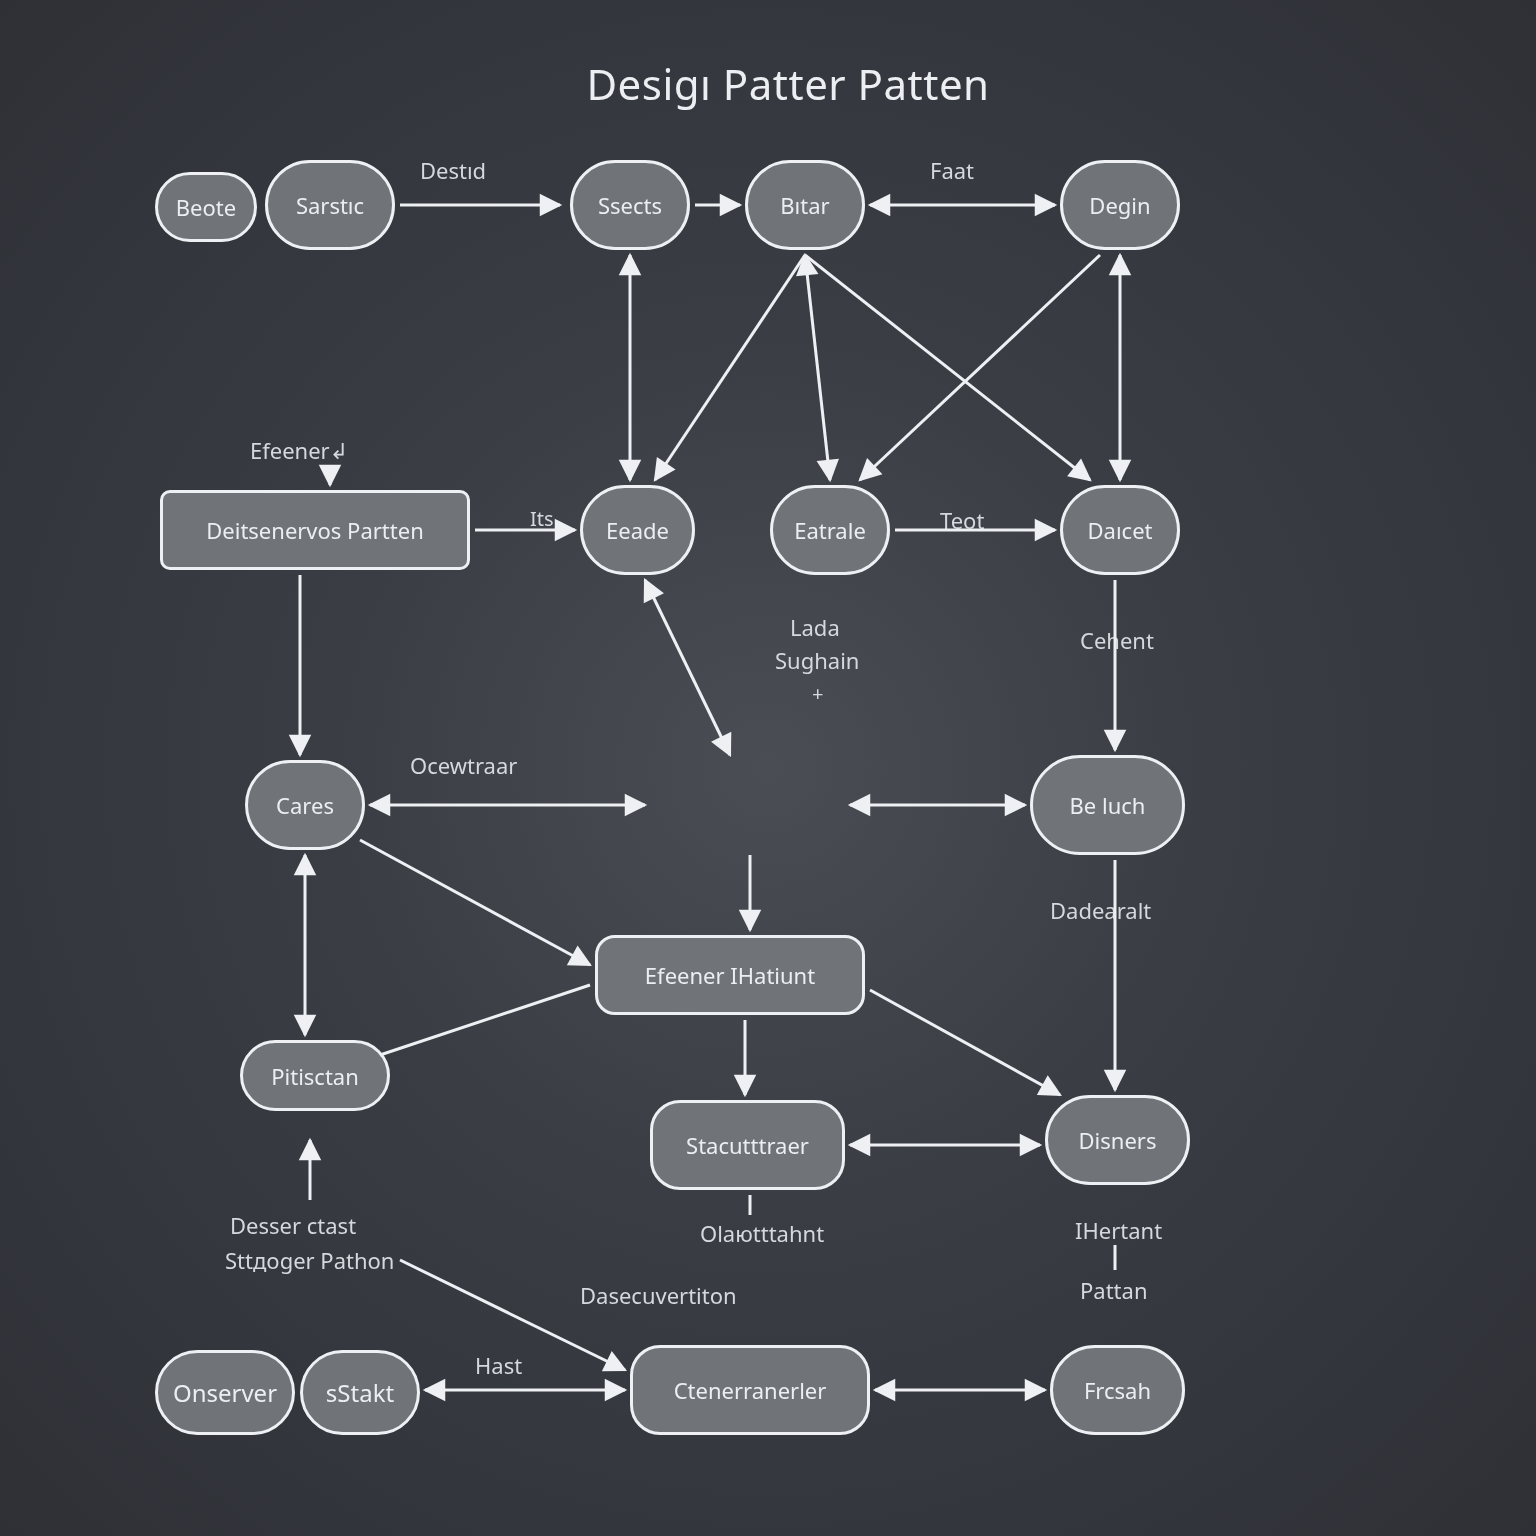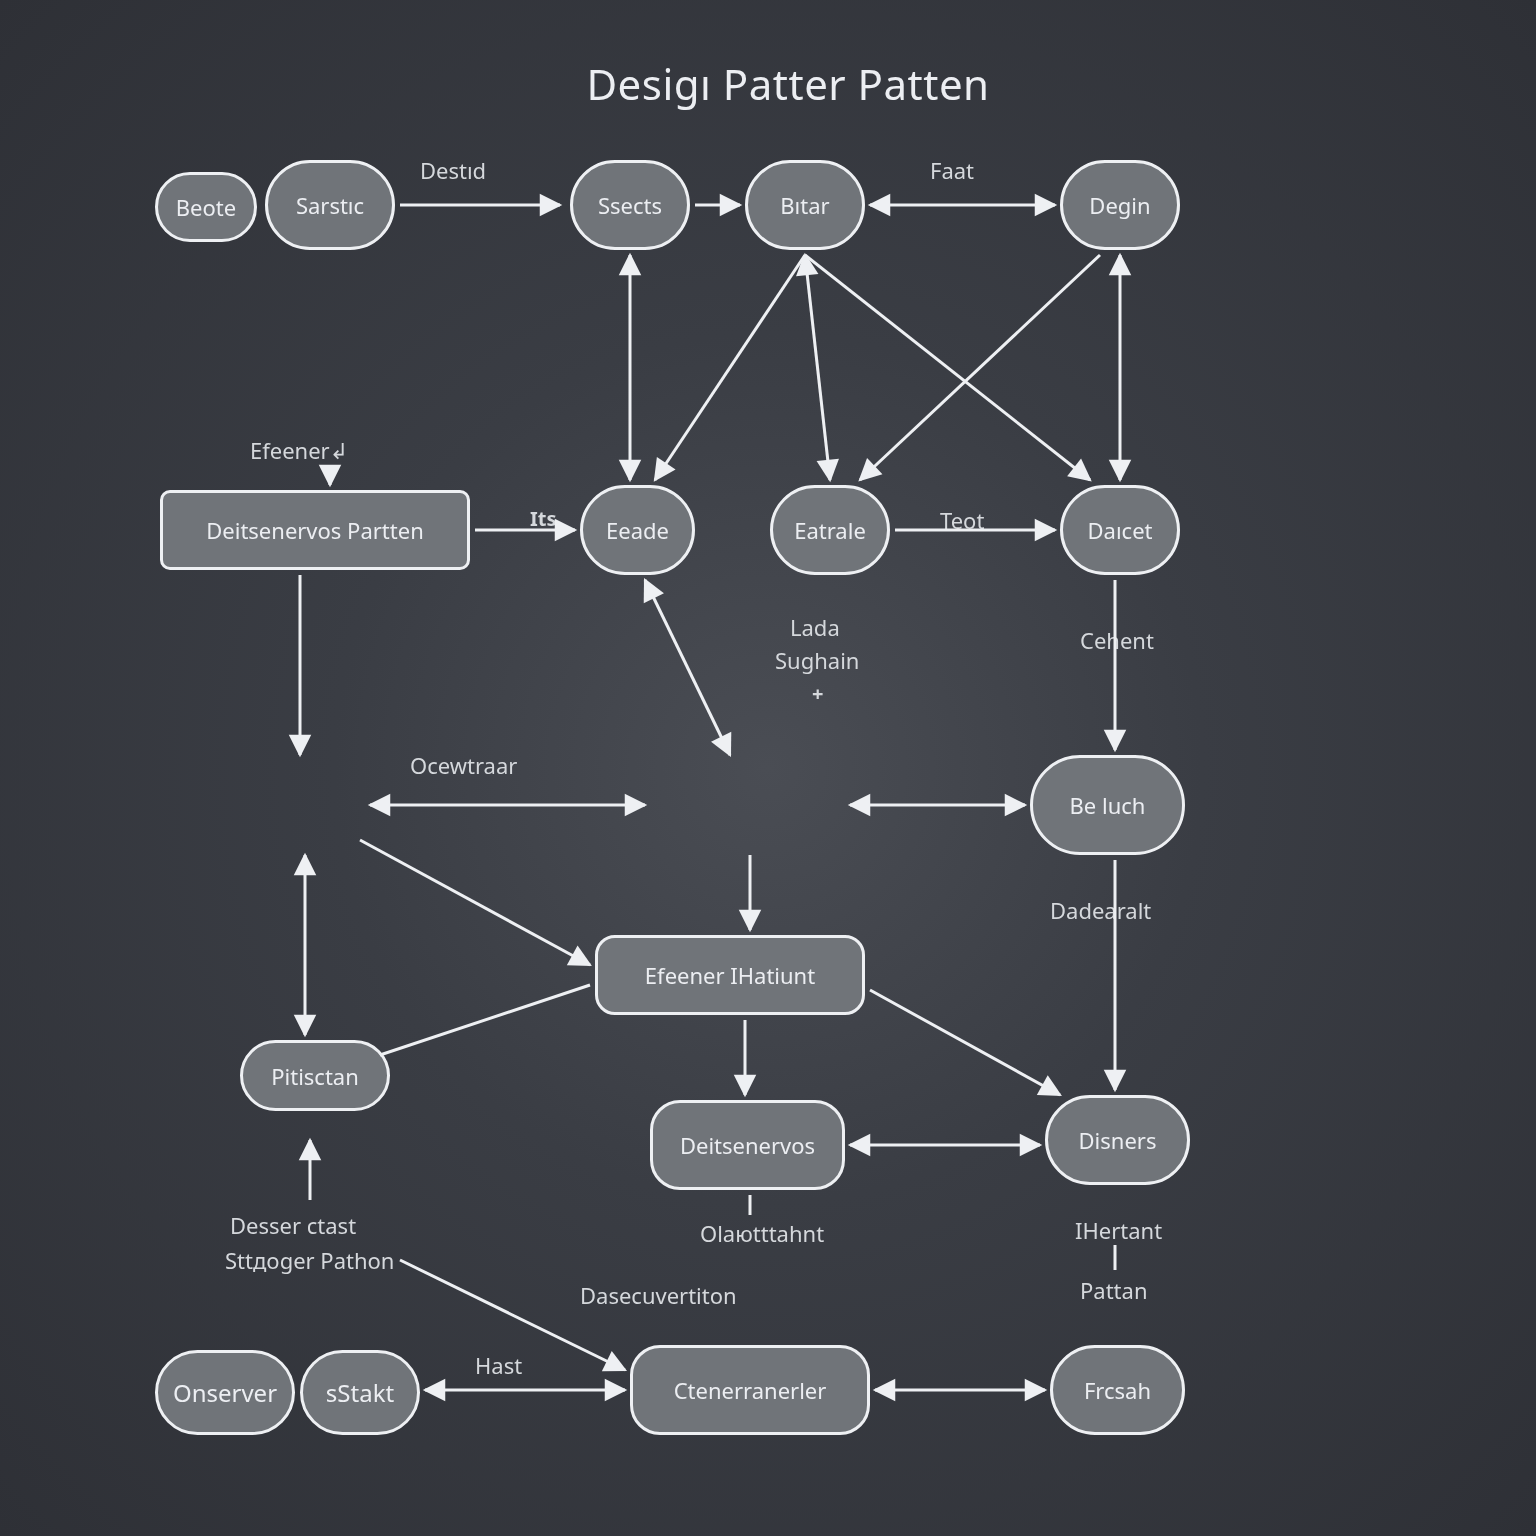--- a/index.html
+++ b/index.html
@@ -3,45 +3,46 @@
 <meta charset="utf-8">
 <style>
   html,body{margin:0;padding:0;width:1536px;height:1536px;background:radial-gradient(circle at 50% 50%,#4a4d54 0%,#3a3d44 40%,#2e3036 100%);font-family:system-ui,-apple-system,"Segoe UI",Roboto,Helvetica,Arial,sans-serif;color:#e8eaed;}
   .stage{position:relative;width:1536px;height:1536px;}
   svg{position:absolute;left:0;top:0;width:1536px;height:1536px;pointer-events:none;}
   .title{position:absolute;left:0;top:55px;width:100%;text-align:center;font-size:42px;font-weight:400;letter-spacing:.5px;color:#eceef2;padding-left:20px;}
   .node{position:absolute;box-sizing:border-box;background:#707479;border:3px solid #eef0f3;color:#eceef2;display:flex;align-items:center;justify-content:center;font-size:22px;border-radius:50px;padding:8px 14px;white-space:nowrap;}
   .node.rect{border-radius:10px;}
   .node.small{font-size:24px;}
   .lbl{position:absolute;color:#d5d8dc;font-size:22px;white-space:nowrap;text-align:right;}
-  .lbl.sm{font-size:20px;font-weight:bold;}
+  .lbl.sm{font-size:20px;}
 </style>
 </head>
 <body>
 <div class="stage">
 
 <div class="title">Desigı Patter Patten</div>
 
 <div class="node" style="left:155px;top:172px;width:102px;height:70px">Beote</div>
 <div class="node" style="left:265px;top:160px;width:130px;height:90px">Sarstıc</div>
 <div class="node" style="left:570px;top:160px;width:120px;height:90px">Ssects</div>
 <div class="node" style="left:745px;top:160px;width:120px;height:90px">Bıtar</div>
 <div class="node" style="left:1060px;top:160px;width:120px;height:90px">Degin</div>
 
 <div class="node rect" style="left:160px;top:490px;width:310px;height:80px">Deitsenervos Partten</div>
 <div class="node" style="left:580px;top:485px;width:115px;height:90px">Eeade</div>
 <div class="node" style="left:770px;top:485px;width:120px;height:90px">Eatrale</div>
 <div class="node" style="left:1060px;top:485px;width:120px;height:90px">Daıcet</div>
 
+<div class="node" style="left:245px;top:760px;width:120px;height:90px">Cares</div>
 <div class="node" style="left:1030px;top:755px;width:155px;height:100px">Be luch</div>
 
 <div class="node rect" style="left:595px;top:935px;width:270px;height:80px;border-radius:20px">Efeener IHatiunt</div>
 
 <div class="node" style="left:240px;top:1040px;width:150px;height:71px">Pitisctan</div>
-<div class="node" style="left:650px;top:1100px;width:195px;height:90px;border-radius:30px">Deitsenervos</div>
+<div class="node" style="left:650px;top:1100px;width:195px;height:90px;border-radius:30px">Stacutttraer</div>
 <div class="node" style="left:1045px;top:1095px;width:145px;height:90px">Disners</div>
 
 <div class="node small" style="left:155px;top:1350px;width:140px;height:85px">Onserver</div>
 <div class="node small" style="left:300px;top:1350px;width:120px;height:85px">sStakt</div>
 <div class="node" style="left:630px;top:1345px;width:240px;height:90px;border-radius:30px">Ctenerranerler</div>
 <div class="node" style="left:1050px;top:1345px;width:135px;height:90px">Frcsah</div>
 
 <div class="lbl" style="left:420px;top:155px">Destıd</div>
 <div class="lbl" style="left:930px;top:155px">Faat</div>
 <div class="lbl" style="left:250px;top:435px">Efeener↲</div>

